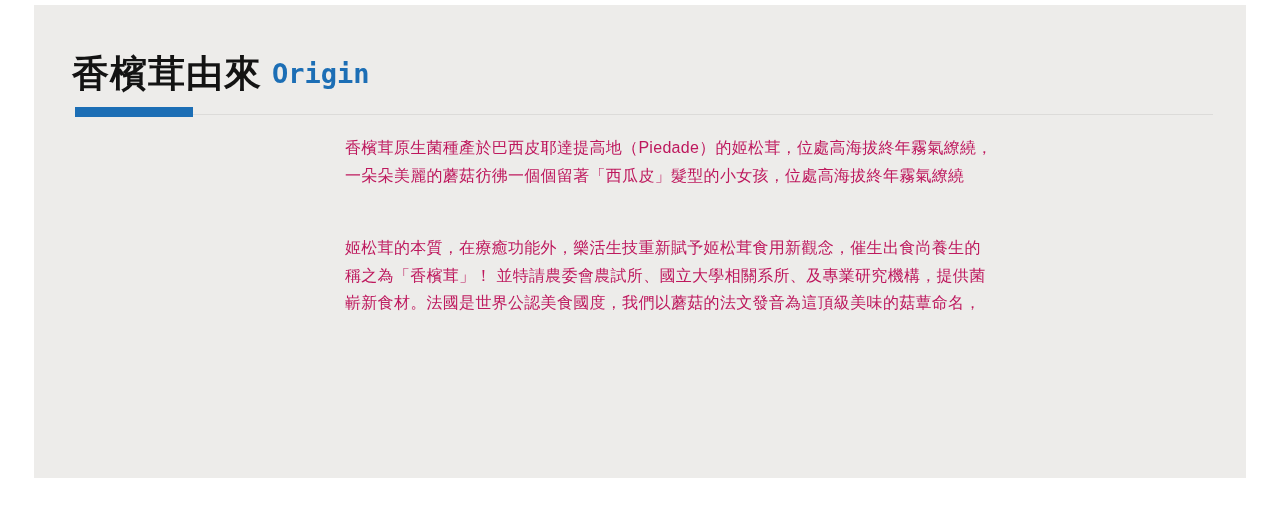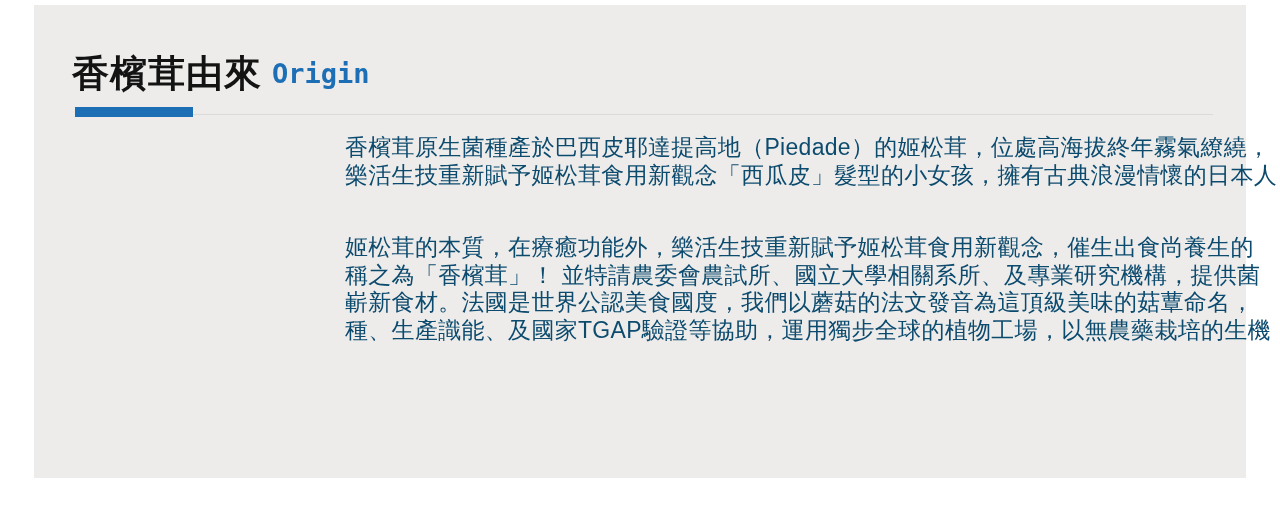--- a/index.html
+++ b/index.html
@@ -67,22 +67,22 @@
     right: 0;
     top: 7px;
     height: 1px;
     background: #dcdbd9;
   }
   .body-text {
     position: absolute;
     left: 345px;
     top: 134px;
     width: 885px;
-    color: #0c4a6e;
-    font-size: 23px;
+    color: #be185d;
+    font-size: 16px;
     line-height: 27.5px;
     letter-spacing: 0.3px;
   }
   .body-text .para { margin: 0 0 45px 0; }
   .body-text .para:last-child { margin-bottom: 0; }
   .body-text .line { white-space: nowrap; }
 </style>
 </head>
 <body>
 
@@ -94,24 +94,23 @@
     </h1>
 
     <div class="rule-row" style="left:41px; top:102px;">
       <div class="accent-bar"></div>
       <div class="thin-line"></div>
     </div>
 
     <div class="body-text" style="left:311px; top:129px;">
       <div class="para">
         <div class="line">香檳茸原生菌種產於巴西皮耶達提高地（Piedade）的姬松茸，位處高海拔終年霧氣繚繞，</div>
-        <div class="line">樂活生技重新賦予姬松茸食用新觀念「西瓜皮」髮型的小女孩，擁有古典浪漫情懷的日本人</div>
+        <div class="line">一朵朵美麗的蘑菇彷彿一個個留著「西瓜皮」髮型的小女孩，位處高海拔終年霧氣繚繞</div>
       </div>
       <div class="para">
         <div class="line">姬松茸的本質，在療癒功能外，樂活生技重新賦予姬松茸食用新觀念，催生出食尚養生的</div>
         <div class="line">稱之為「香檳茸」！ 並特請農委會農試所、國立大學相關系所、及專業研究機構，提供菌</div>
         <div class="line">嶄新食材。法國是世界公認美食國度，我們以蘑菇的法文發音為這頂級美味的菇蕈命名，</div>
-        <div class="line">種、生產識能、及國家TGAP驗證等協助，運用獨步全球的植物工場，以無農藥栽培的生機</div>
       </div>
     </div>
 
   </div>
 </div>
 
 </body></html>

